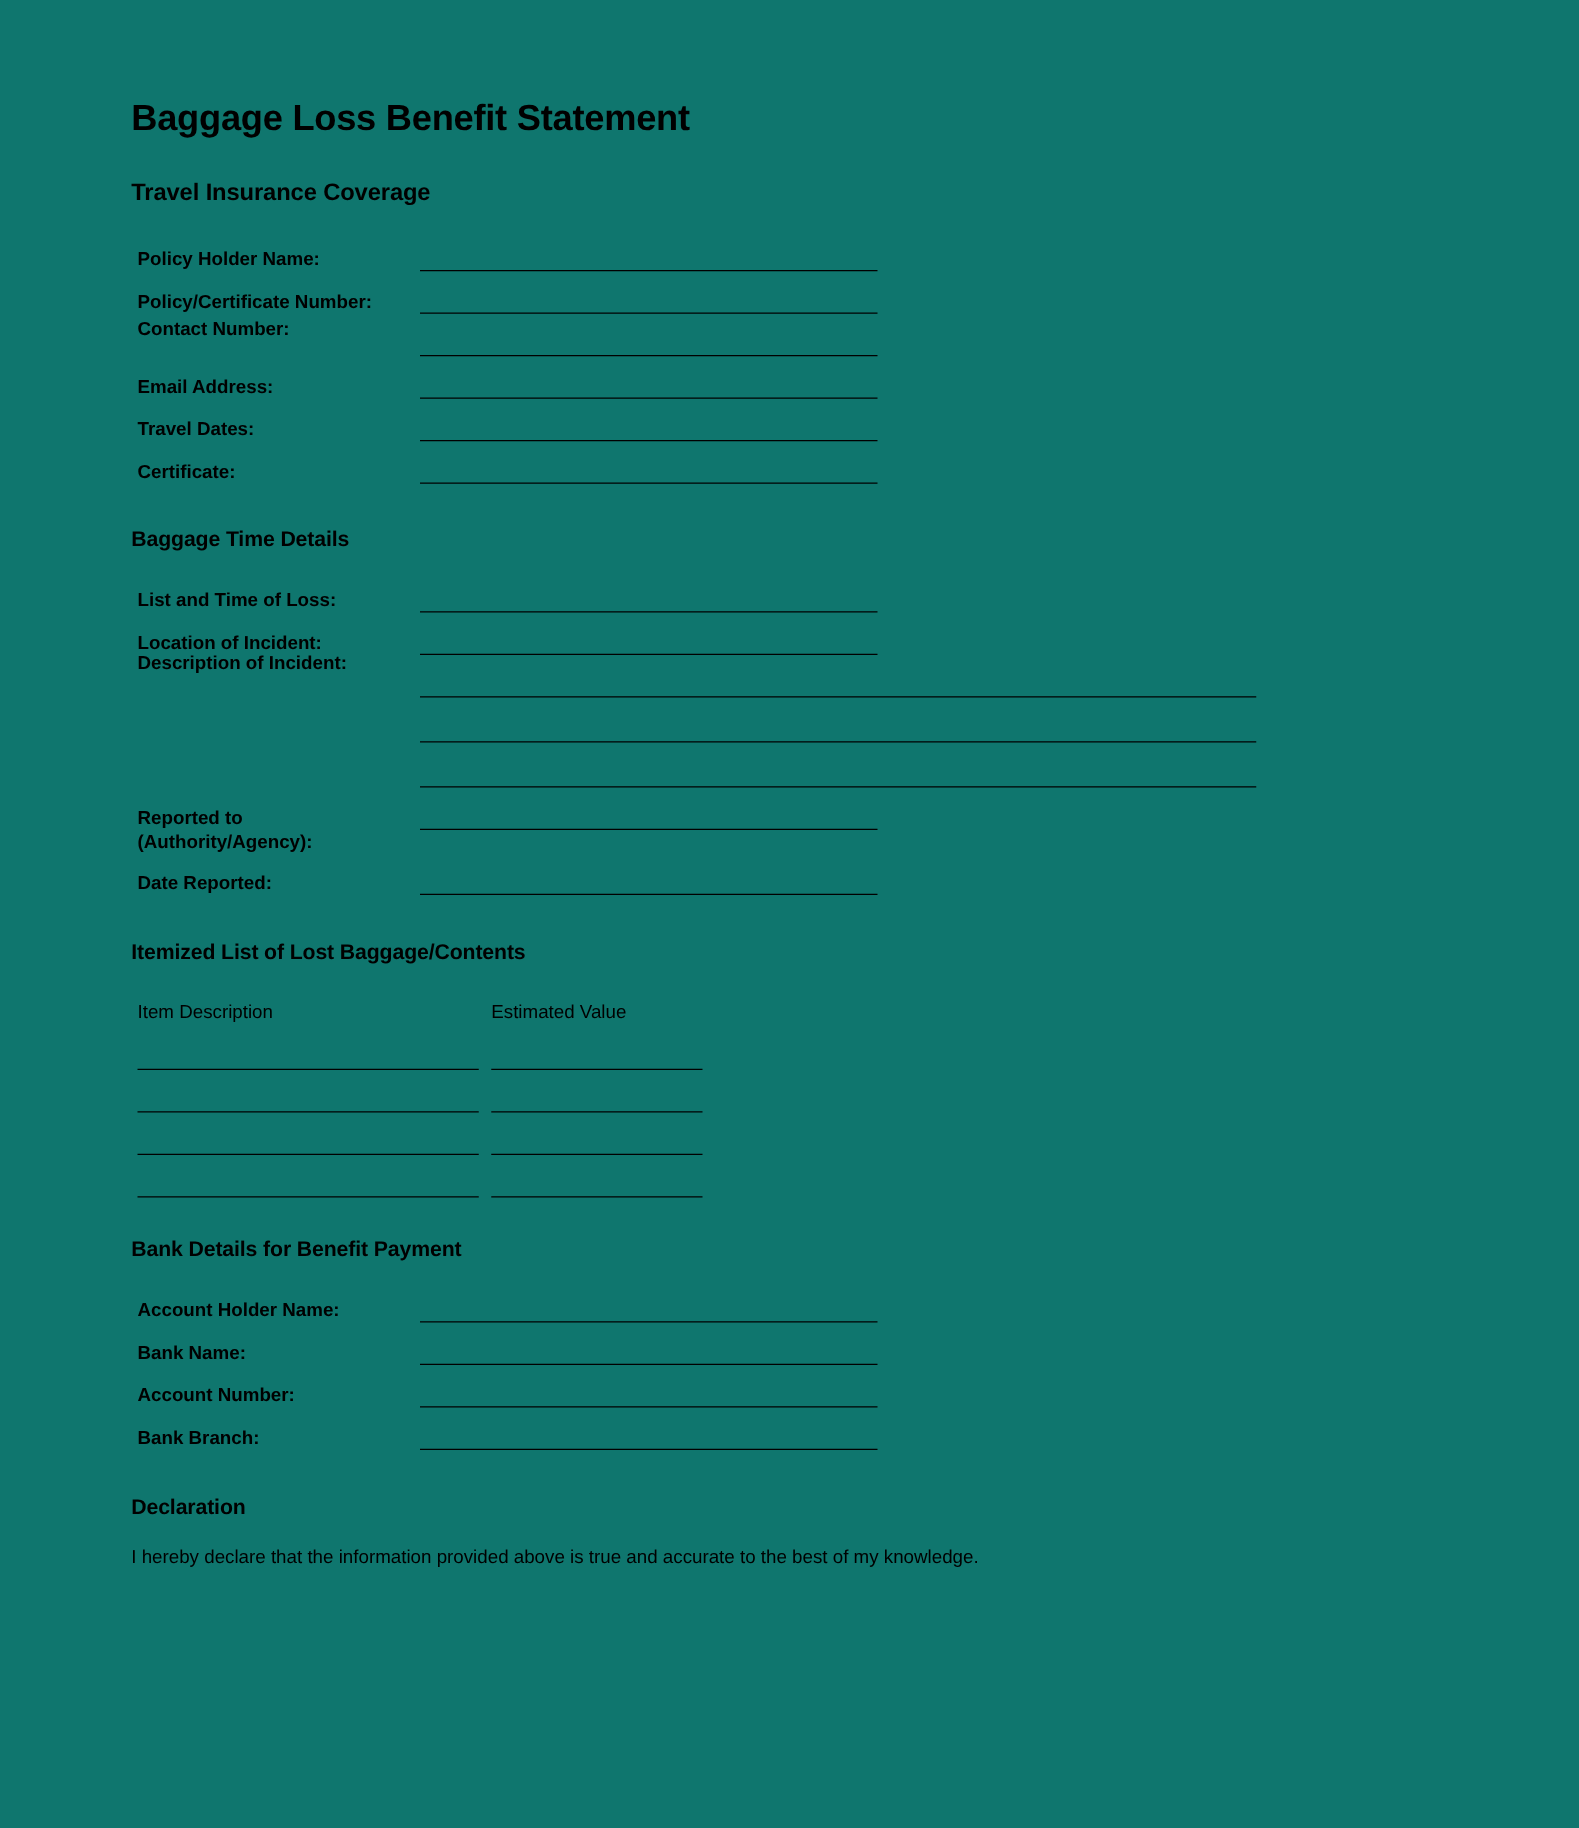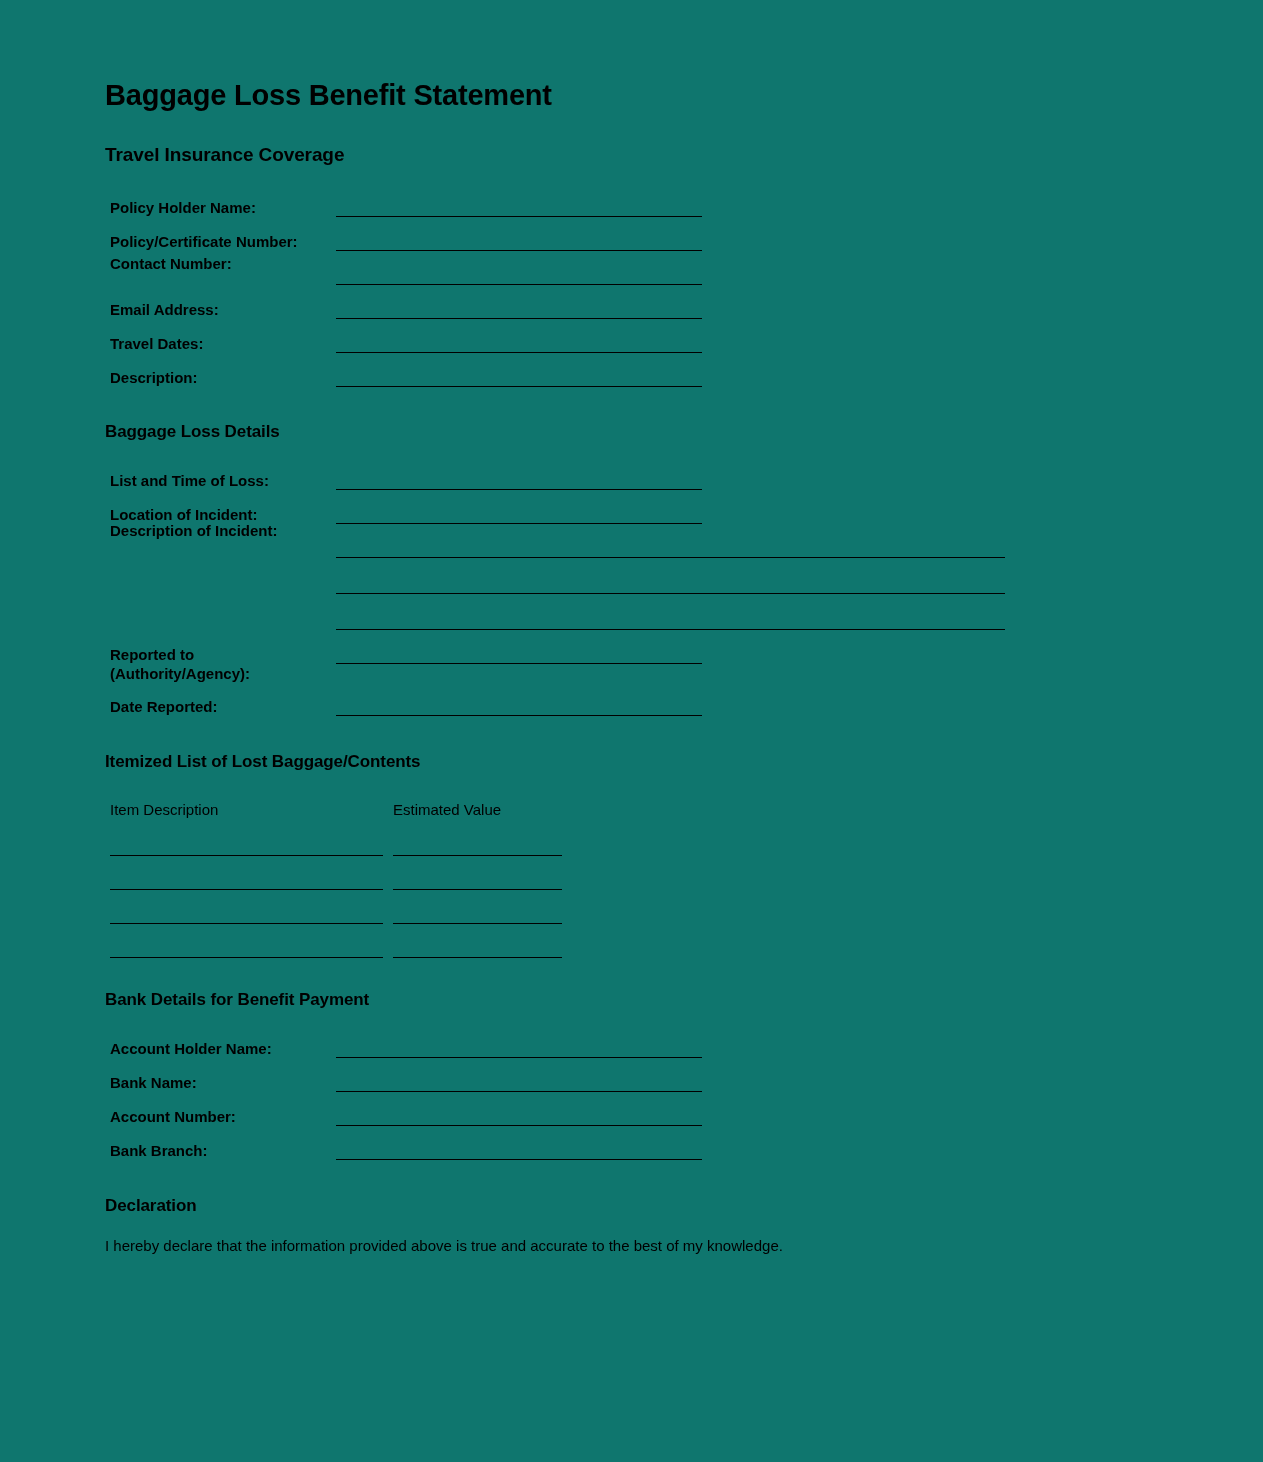--- a/index.html
+++ b/index.html
@@ -113,24 +113,24 @@
 
   <div class="field-label" style="top:254px;">Contact Number:</div>
   <div class="rule" style="left:336px; top:284px; width:366px;"></div>
 
   <div class="field-label" style="top:300px;">Email Address:</div>
   <div class="rule" style="left:336px; top:318px; width:366px;"></div>
 
   <div class="field-label" style="top:334px;">Travel Dates:</div>
   <div class="rule" style="left:336px; top:352px; width:366px;"></div>
 
-  <div class="field-label" style="top:368px;">Description:</div>
+  <div class="field-label" style="top:368px;">Certificate:</div>
   <div class="rule" style="left:336px; top:386px; width:366px;"></div>
 
-  <div class="subsection-heading" style="top:422px;">Baggage Loss Details</div>
+  <div class="subsection-heading" style="top:422px;">Baggage Time Details</div>
 
   <div class="field-label" style="top:471px;">List and Time of Loss:</div>
   <div class="rule" style="left:336px; top:489px; width:366px;"></div>
 
   <div class="field-label" style="top:505px;">Location of Incident:</div>
   <div class="rule" style="left:336px; top:523px; width:366px;"></div>
 
   <div class="field-label" style="top:521px;">Description of Incident:</div>
   <div class="rule" style="left:336px; top:557px; width:669px;"></div>
   <div class="rule" style="left:336px; top:593px; width:669px;"></div>

